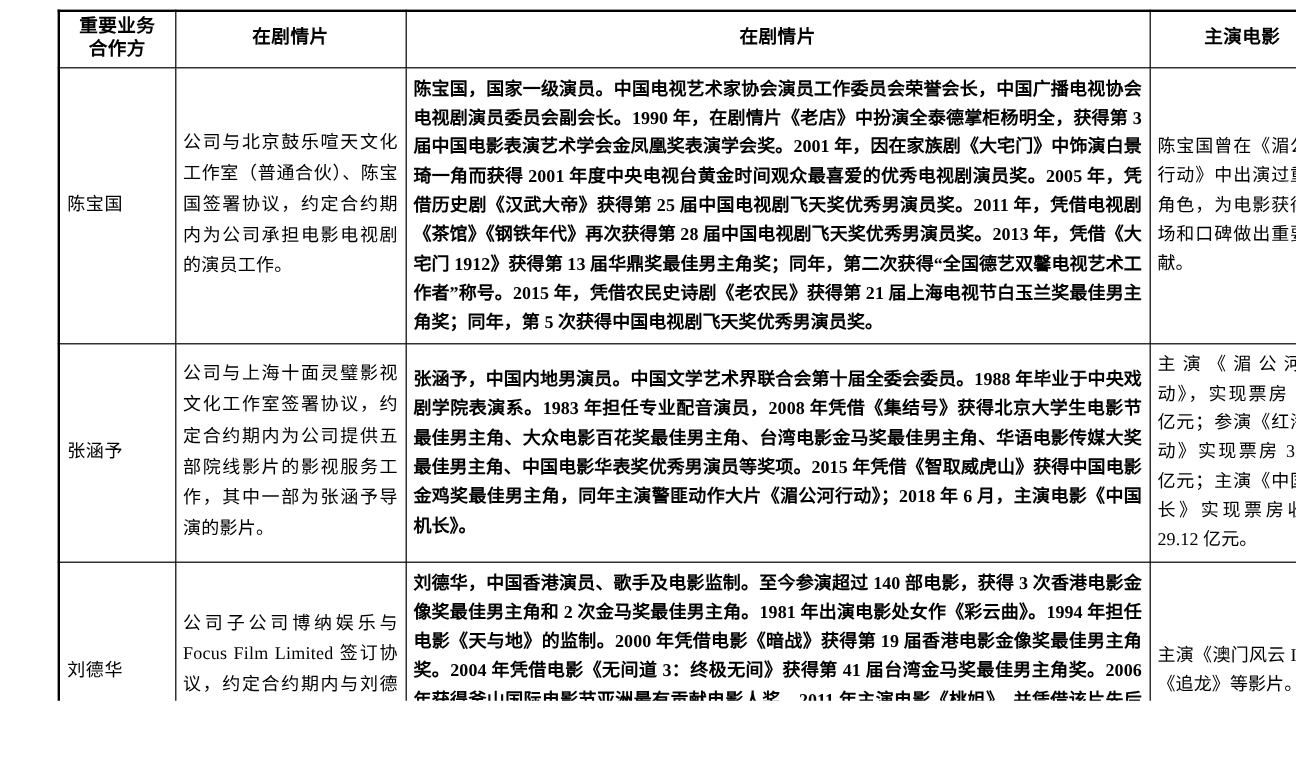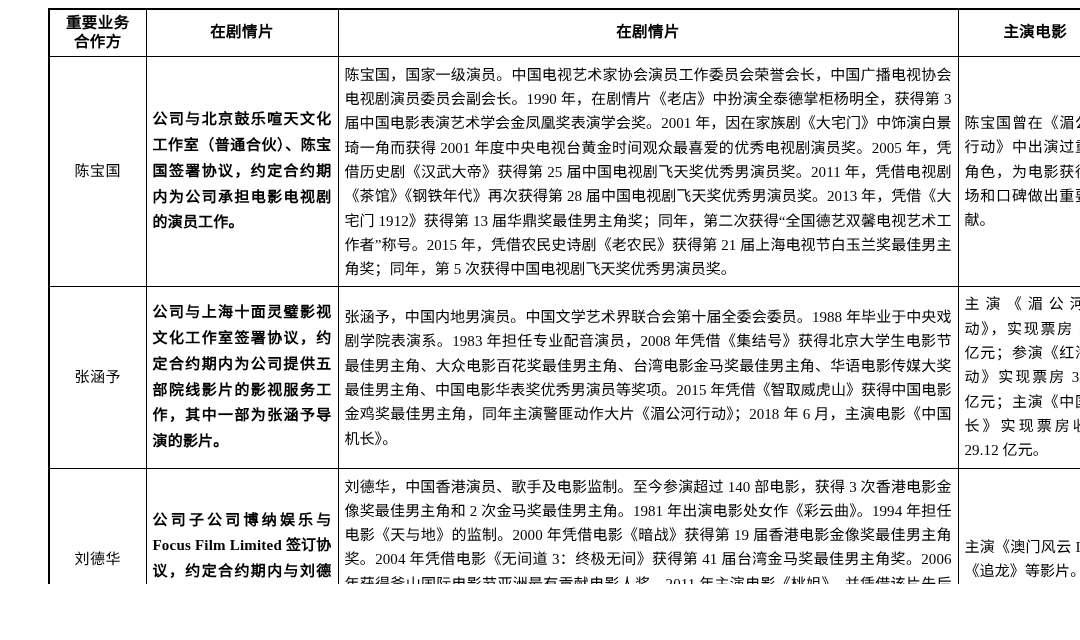--- a/index.html
+++ b/index.html
@@ -63,42 +63,41 @@
   }
 
   
   tbody td {
     padding: 5px 6px;
     font-size: 15px;
     line-height: 1.52;
   }
 
   td.party {
-    text-align: center;
     vertical-align: middle;
     letter-spacing: 0.5px;
     line-height: 1.5;
   }
 
   td.content {
     text-align: justify;
     text-align-last: left;
     vertical-align: middle;
     line-height: 1.72;
     letter-spacing: 0.2px;
-    font-weight: bold;
   }
 
   td.resume {
     text-align: justify;
     text-align-last: left;
     vertical-align: top;
     line-height: 1.62;
     letter-spacing: 0.05px;
     padding-top: 6px;
+    font-weight: bold;
   }
 
   td.perf {
     text-align: justify;
     text-align-last: left;
     vertical-align: middle;
     line-height: 1.62;
     letter-spacing: 0.1px;
     border-radius: 22px;
   }

